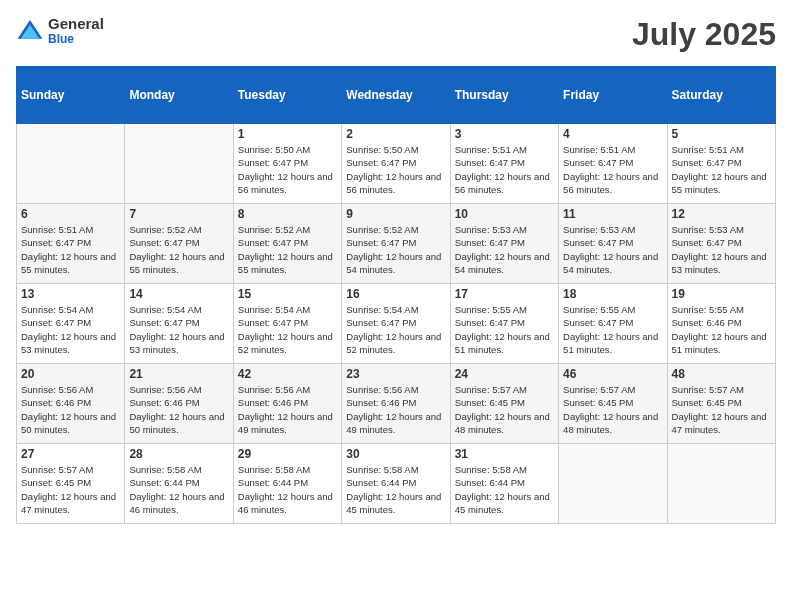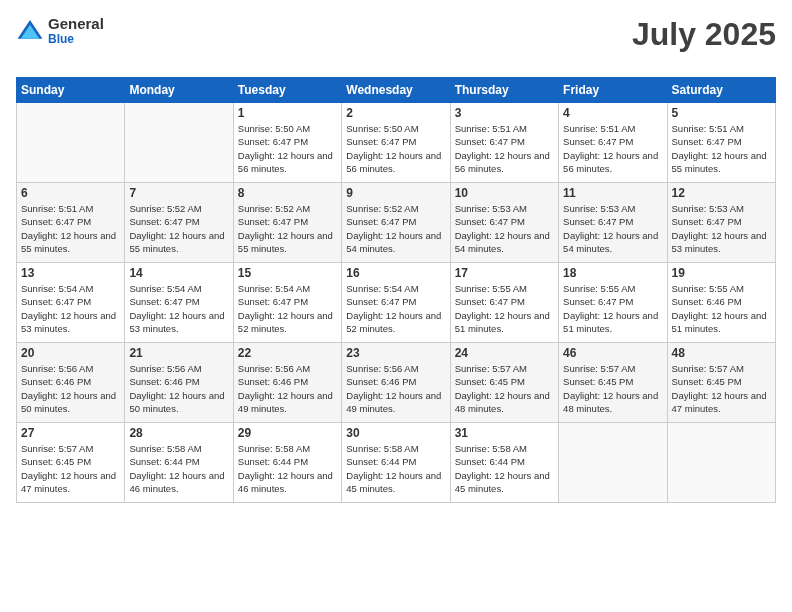--- a/index.html
+++ b/index.html
@@ -7,21 +7,21 @@
       font-family: Arial, sans-serif;
       background: #fff;
       width: 792px;
       min-height: 612px;
       padding: 16px;
     }
     .header-area {
       display: flex;
       justify-content: space-between;
       align-items: flex-start;
-      margin-bottom: 24px;
+      margin-bottom: 13px;
     }
     .logo {
       display: flex;
       align-items: center;
       gap: 4px;
     }
     .logo-text {
       display: flex;
       flex-direction: column;
       line-height: 1.1;
@@ -55,21 +55,21 @@
     table {
       width: 100%;
       border-collapse: collapse;
       table-layout: fixed;
     }
     th {
       background-color: #1565c0;
       color: #fff;
       font-size: 12px;
       font-weight: bold;
-      padding: 5px 4px;
+      padding: 21px 4px;
       text-align: left;
       border: 1px solid #1565c0;
     }
     td {
       border: 1px solid #ccc;
       vertical-align: top;
       padding: 3px 4px;
       height: 80px;
       background: #fff;
     }
@@ -253,21 +253,21 @@
 Sunset: 6:46 PM
 Daylight: 12 hours and 50 minutes.</div>
         </td>
         <td>
           <span class="day-number">21</span>
           <div class="day-info">Sunrise: 5:56 AM
 Sunset: 6:46 PM
 Daylight: 12 hours and 50 minutes.</div>
         </td>
         <td>
-          <span class="day-number">22</span>
+          <span class="day-number">42</span>
           <div class="day-info">Sunrise: 5:56 AM
 Sunset: 6:46 PM
 Daylight: 12 hours and 49 minutes.</div>
         </td>
         <td>
           <span class="day-number">23</span>
           <div class="day-info">Sunrise: 5:56 AM
 Sunset: 6:46 PM
 Daylight: 12 hours and 49 minutes.</div>
         </td>

